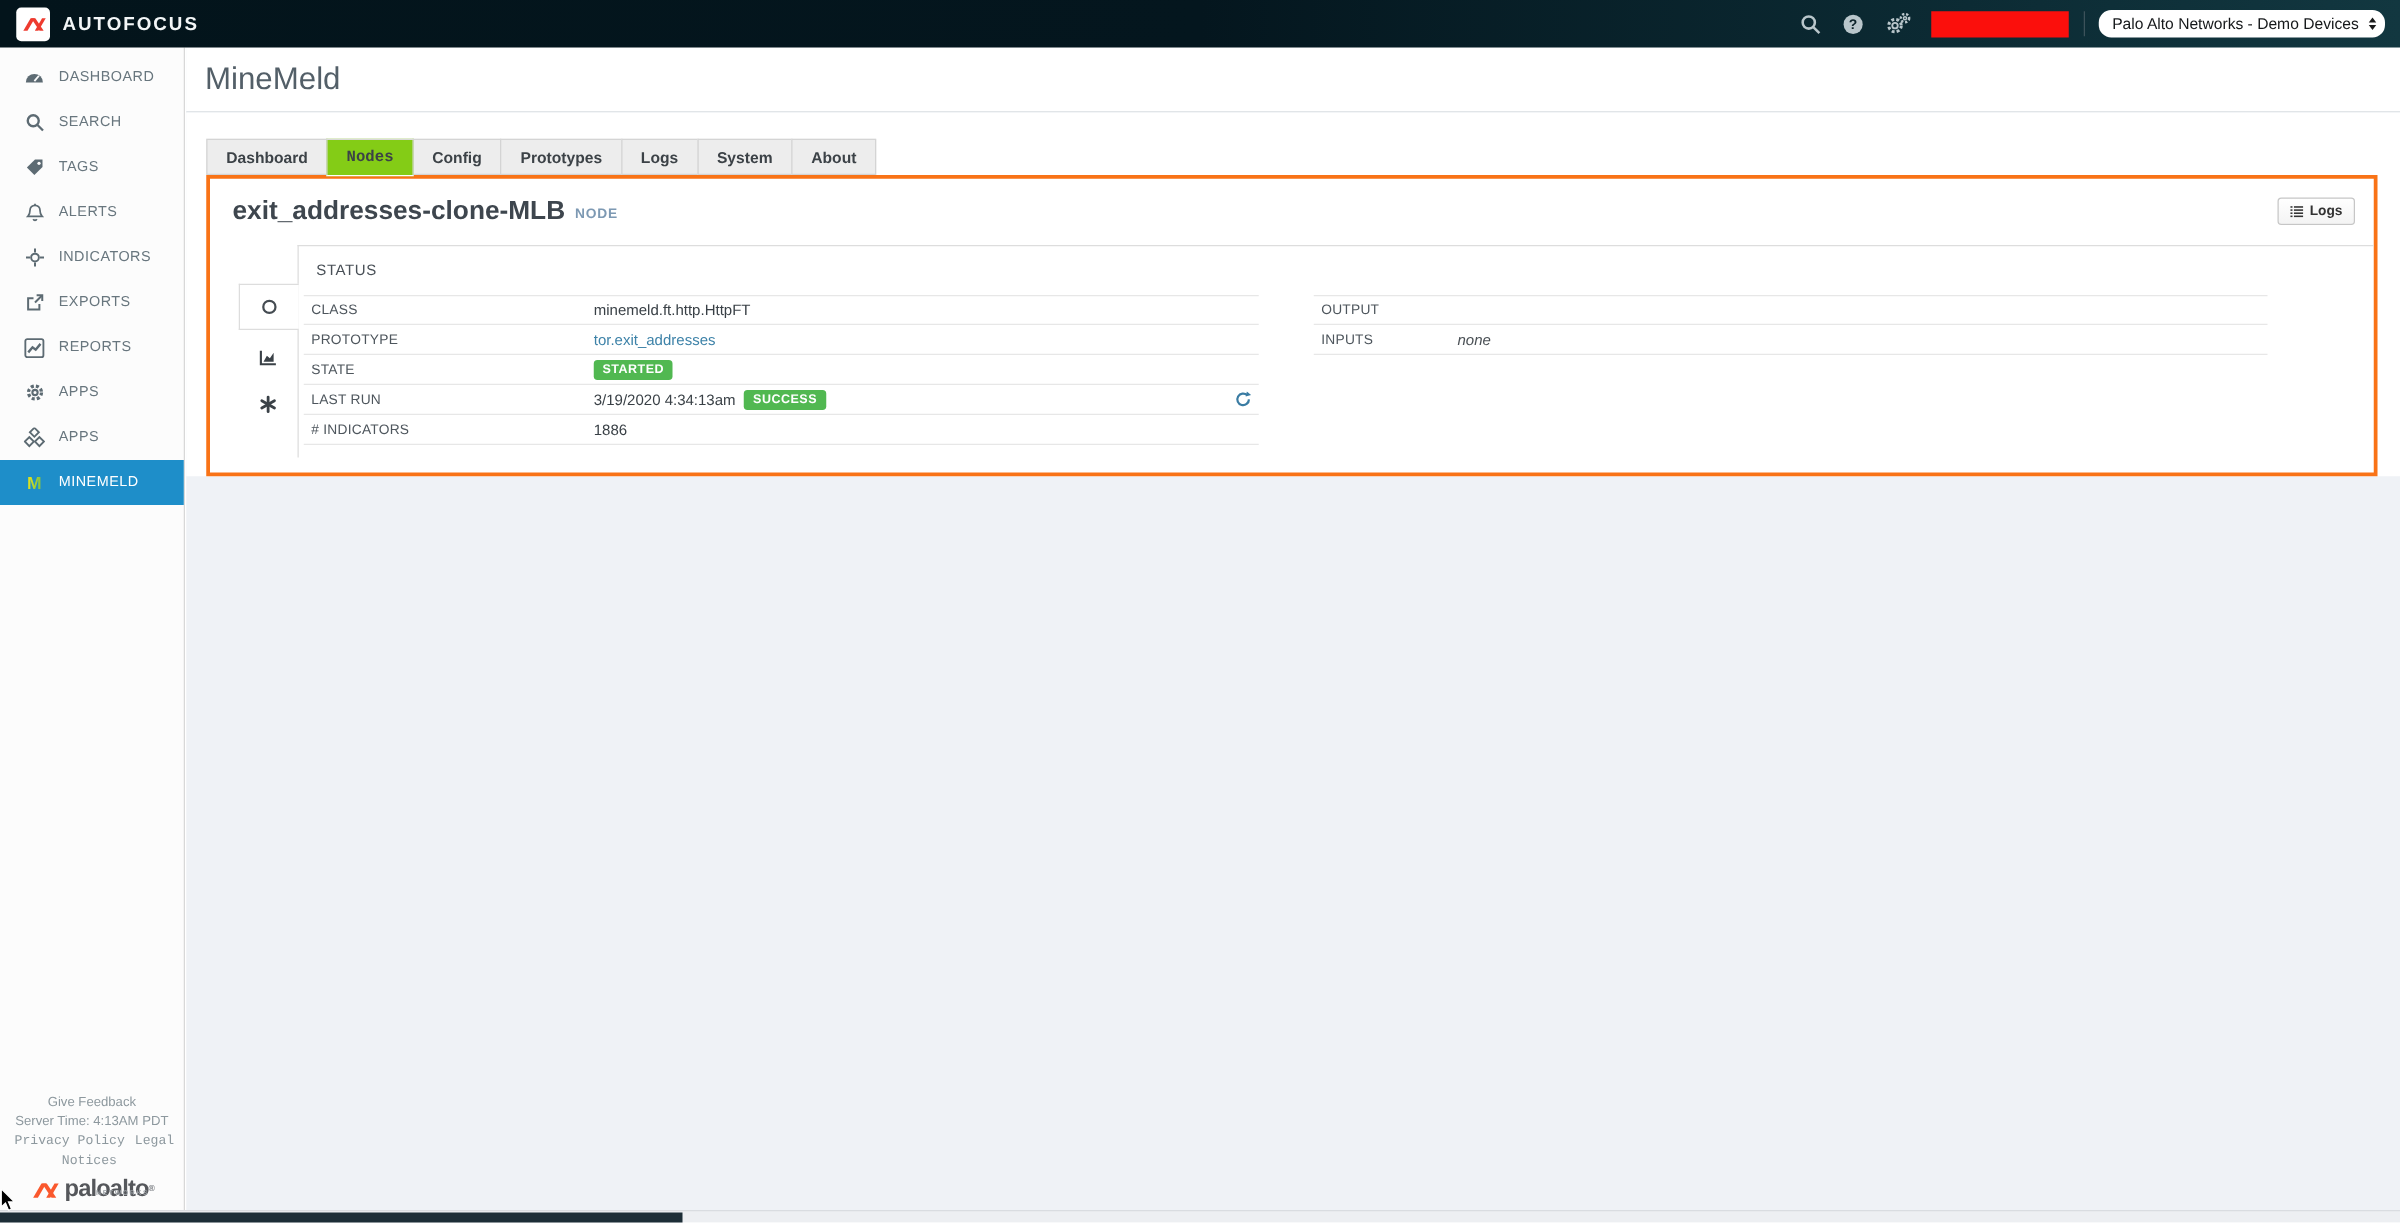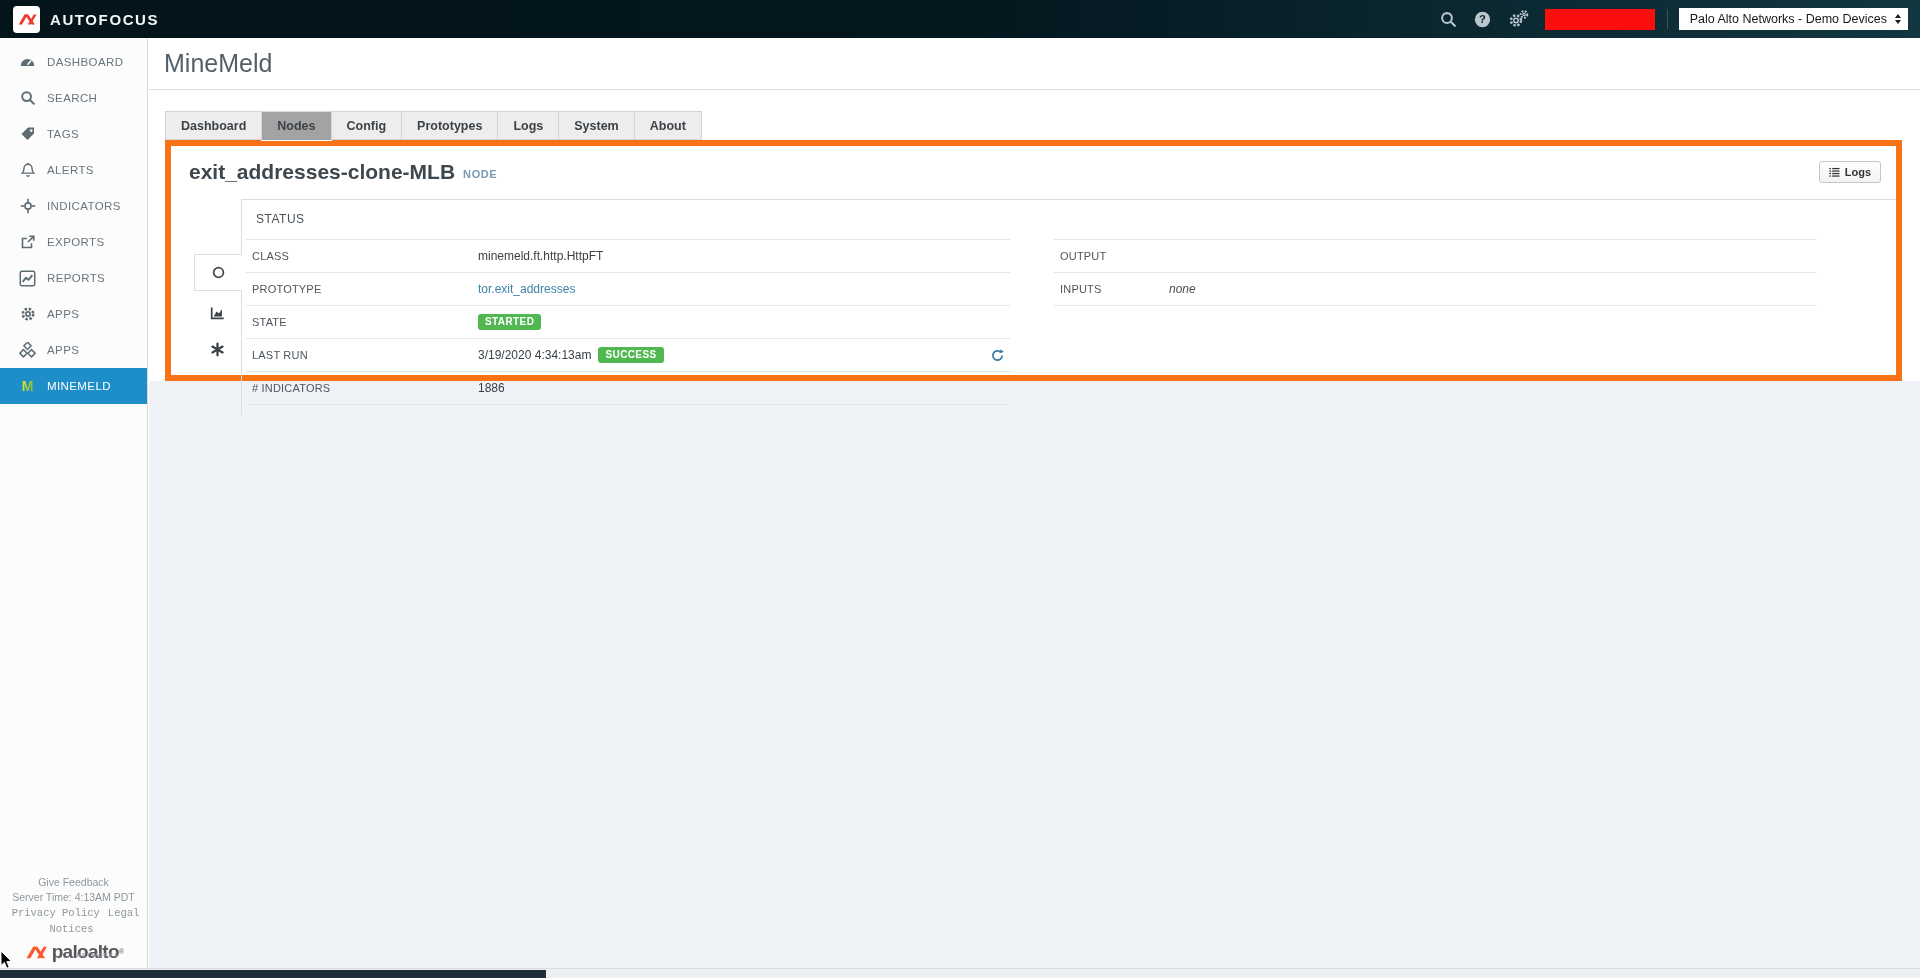--- a/index.html
+++ b/index.html
@@ -11,21 +11,21 @@
   .topbar { position:absolute; top:0; left:0; width:1920px; height:38px;
     background:linear-gradient(90deg,#03141b 0%,#04161e 50%,#0c2b34 82%,#123740 100%);
     display:flex; align-items:center; z-index:20; }
   .logo-box { margin-left:13px; width:27px; height:27px; background:#fff; border-radius:4px;
     display:flex; align-items:center; justify-content:center; flex:none; }
   .brand { margin-left:10px; font-size:15px; font-weight:700; color:#f3f6f7; letter-spacing:1.6px; }
   .topbar-right { margin-left:auto; display:flex; align-items:center; margin-right:12px; }
   .tb-icon { color:#b9c6cb; margin-left:17px; display:flex; align-items:center; cursor:pointer; }
   .redaction { width:110px; height:21px; background:#fb0f0c; margin:0 12px 0 16px; }
   .tb-divider { width:1px; height:20px; background:#3c525a; margin-right:11px; }
-  .tenant-select { height:22px; min-width:228px; background:#fff; border-radius:0;
+  .tenant-select { height:22px; min-width:228px; background:#fff; border-radius:10px;
     display:flex; align-items:center; justify-content:space-between;
     padding:0 7px 0 11px; cursor:pointer; }
   .tenant-select .val { font-size:12.5px; color:#15181a; font-weight:500; white-space:nowrap; }
   .spin { display:flex; flex-direction:column; gap:2px; margin-left:8px; }
   .spin i { width:0; height:0; border-left:3.5px solid transparent; border-right:3.5px solid transparent; }
   .spin .up { border-bottom:4.5px solid #1c1c1c; }
   .spin .down { border-top:4.5px solid #1c1c1c; }
 
   
   .sidebar { position:absolute; top:38px; left:0; width:148px; bottom:10px;
@@ -58,26 +58,26 @@
     display:flex; align-items:center; padding-left:15px; }
   .page-title { font-size:25px; font-weight:400; color:#535f68; }
   .white-zone { height:291px; background:#fff; position:relative; }
 
   
   .tabs { position:absolute; left:16px; top:21px; display:flex; z-index:3; }
   .tab { height:29px; padding:0 15px; display:flex; align-items:center;
     background:#ededed; border:1px solid #d4d4d4; margin-left:-1px;
     font-size:12.5px; font-weight:700; color:#3c4247; cursor:pointer; white-space:nowrap; }
   .tab:first-child { margin-left:0; }
-  .tab.active { background:#a3a3a3; border-color:#d9d9d9; border-bottom-color:#fff;
-    height:30px; margin-bottom:-1px; position:relative; z-index:4; }
+  .tab.active { background:#84cc16; border-color:#d9d9d9; border-bottom-color:#fff;
+    height:30px; margin-bottom:-1px; position:relative; z-index:4;font-family:Liberation Mono, monospace; }
 
   
   .panel { position:absolute; left:16px; right:18px; top:50px; bottom:0;
-    border:6px solid #f97316; background:#fff; }
+    border:3px solid #f97316; background:#fff; }
   .node-header { padding:13px 15px 0 18px; display:flex; align-items:flex-start; }
   .node-title { font-size:21px; font-weight:600; color:#3e464e; line-height:26px; }
   .node-type { font-size:11px; font-weight:600; color:#7d99b3; letter-spacing:0.6px;
     margin-left:8px; margin-top:9px; }
   .logs-btn { margin-left:auto; margin-top:2px; display:flex; align-items:center; gap:5px;
     padding:4px 9px; border:1px solid #c6c6c6; border-radius:3px;
     background:linear-gradient(#ffffff,#f3f3f3); font-size:11px; font-weight:700;
     color:#333; cursor:pointer; }
 
   
@@ -91,21 +91,21 @@
   .rail-icon { margin-top:14px; color:#3a4147; cursor:pointer; }
   .rail-icon.last { margin-top:17px; }
   .status-content { flex:1; border-left:1px solid #ddd; border-top:1px solid #ddd;
     padding-bottom:10px; min-width:0; }
   .status-heading { margin:12px 0 13px 14px; font-size:12px; color:#495057;
     letter-spacing:0.5px; font-weight:400; }
   .cols { display:flex; padding-left:4px; }
   .col-left { width:764px; flex:none; }
   .col-right { width:763px; flex:none; margin-left:44px; }
   .prow { display:flex; align-items:center; height:24px;
-    border-bottom:1px solid #e7e7e7; padding:16px 6px; }
+    border-bottom:1px solid #e7e7e7; padding:6px 6px; }
   .prow.first { border-top:1px solid #e7e7e7; }
   .plabel { width:226px; flex:none; font-size:11px; color:#4e565d; letter-spacing:0.2px; }
   .col-right .plabel { width:109px; }
   .pvalue { font-size:12px; color:#394046; display:flex; align-items:center; gap:7px; flex:1; }
   .link { color:#3d82a8; text-decoration:none; cursor:pointer; }
   .badge { background:#51b851; color:#fff; font-size:10px; font-weight:700;
     padding:3px 7px; border-radius:3px; letter-spacing:0.4px; line-height:1; }
   .muted { font-style:italic; color:#4a5055; }
   .refresh { margin-left:auto; color:#3a7ca3; display:flex; cursor:pointer; }
 

